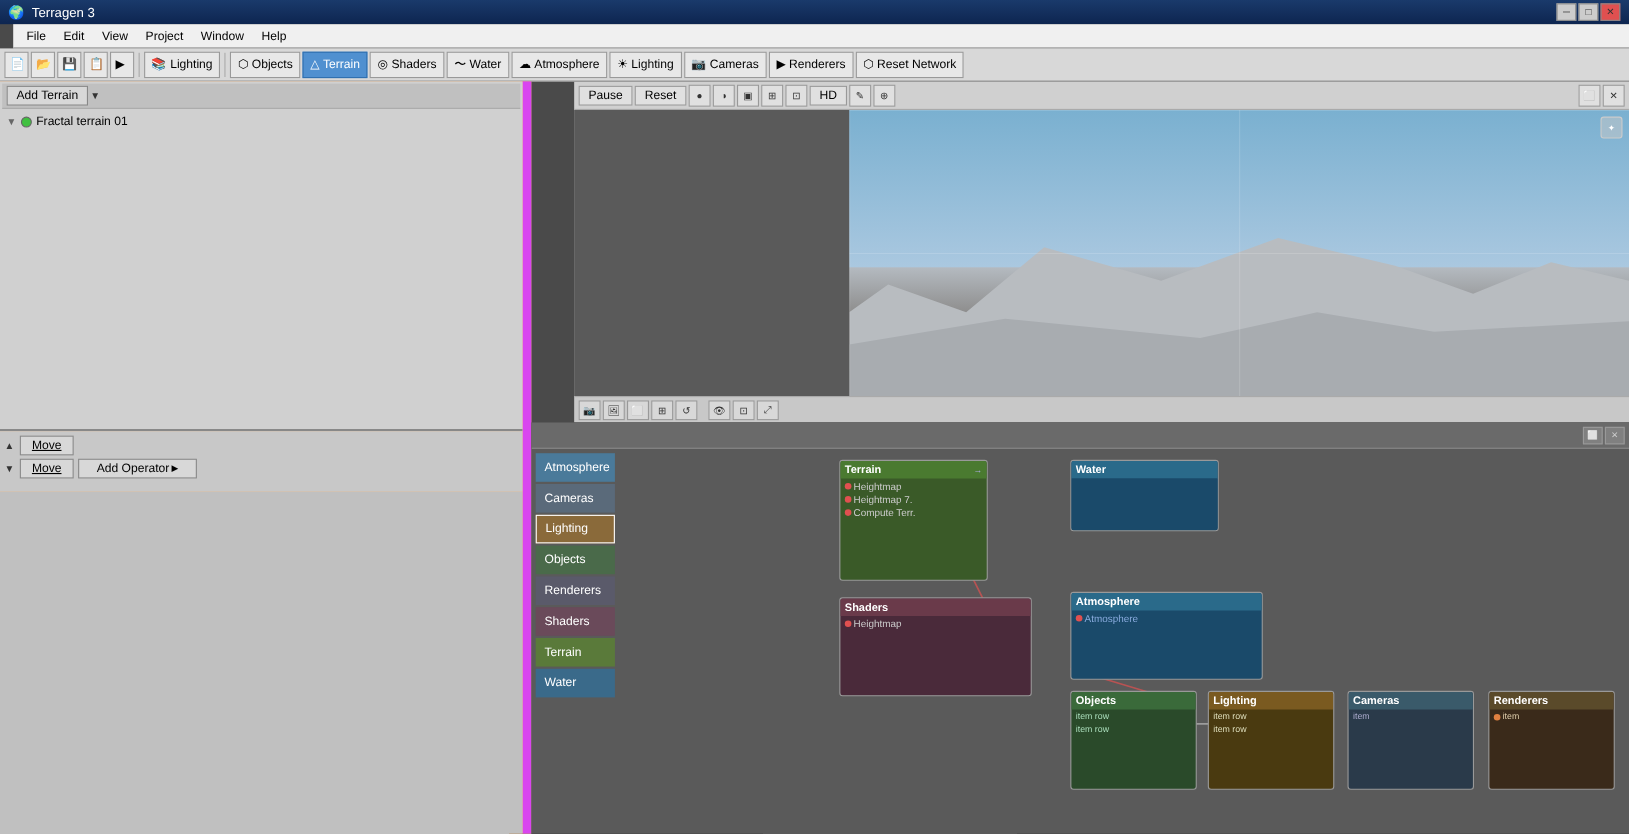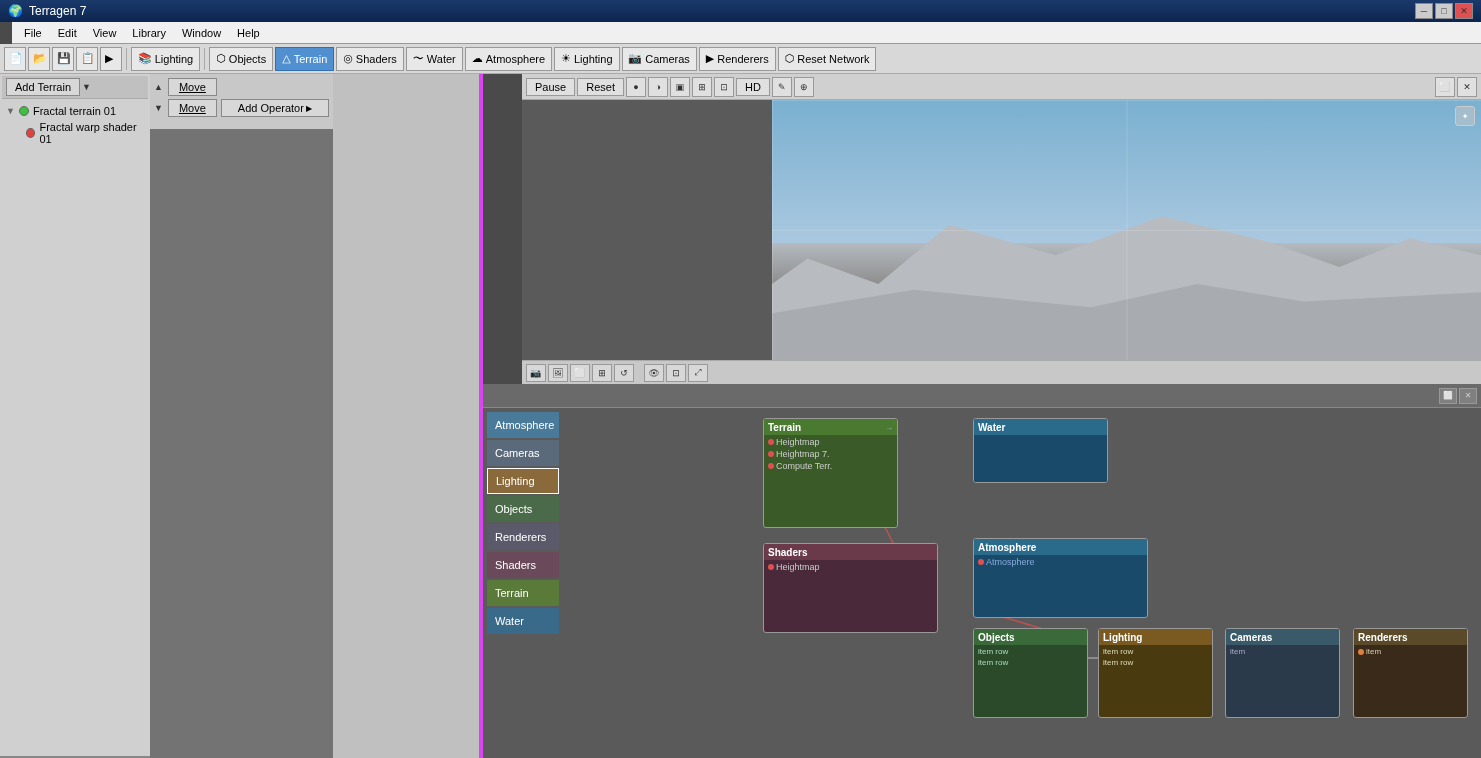--- a/index.html
+++ b/index.html
@@ -44,21 +44,21 @@
     .toolbar-separator { width: 1px; height: 22px; background: #aaa; margin: 0 2px; }
 
     
     #main-layout {
       display: flex; width: 100%; height: calc(758px - 22px - 22px - 30px);
     }
 
     
     #left-panel {
       width: 483px; min-width: 483px; height: 100%;
-      display: flex; flex-direction: row; background: #737373; border-right: 4px solid #d946ef;
+      display: flex; flex-direction: column; background: #fdba74; border-right: 8px solid #d946ef;
     }
 
     
     #terrain-list-panel {
       flex: 1; background: #d0d0d0; border-bottom: 2px solid #888;
       padding: 2px;
     }
     .add-terrain-bar {
       display: flex; align-items: center; gap: 2px; padding: 2px 4px;
       background: #c0c0c0; border-bottom: 1px solid #aaa; margin-bottom: 4px;
@@ -194,34 +194,34 @@
     #connections-svg {
       position: absolute; top: 0; left: 0; width: 100%; height: 100%; pointer-events: none;
     }
   </style>
 </head>
 <body>
 
 <div id="title-bar">
   <div id="title-bar-left">
     <span style="font-size:12px;">🌍</span>
-    <span>Terragen 7</span>
+    <span>Terragen 3</span>
   </div>
   <div id="title-bar-controls">
     <div class="title-btn">─</div>
     <div class="title-btn">□</div>
     <div class="title-btn close">✕</div>
   </div>
 </div>
 
 <div id="menu-bar">
   <span class="menu-item">File</span>
   <span class="menu-item">Edit</span>
   <span class="menu-item">View</span>
-  <span class="menu-item">Library</span>
+  <span class="menu-item">Project</span>
   <span class="menu-item">Window</span>
   <span class="menu-item">Help</span>
 </div>
 
 <div id="toolbar">
 
   <button class="toolbar-btn" style="padding:0 4px; width:22px;">📄</button>
   <button class="toolbar-btn" style="padding:0 4px; width:22px;">📂</button>
   <button class="toolbar-btn" style="padding:0 4px; width:22px;">💾</button>
   <button class="toolbar-btn" style="padding:0 4px; width:22px;">📋</button>
@@ -275,24 +275,20 @@
   <div id="left-panel">
     <div id="terrain-list-panel">
       <div class="add-terrain-bar">
         <button class="add-terrain-btn">Add Terrain</button>
         <span style="cursor:pointer; color:#333; font-size:9px;">▼</span>
       </div>
       <div class="terrain-item">
         <span class="expand-arrow">▼</span>
         <span class="terrain-dot dot-green"></span>
         <span>Fractal terrain 01</span>
-      </div>
-      <div class="terrain-item terrain-sub">
-        <span class="terrain-dot dot-red"></span>
-        <span>Fractal warp shader 01</span>
       </div>
     </div>
     <div id="operators-panel">
       <div class="operator-row">
         <span class="op-arrow">▲</span>
         <button class="op-btn">Move</button>
       </div>
       <div class="operator-row">
         <span class="op-arrow">▼</span>
         <button class="op-btn">Move</button>

